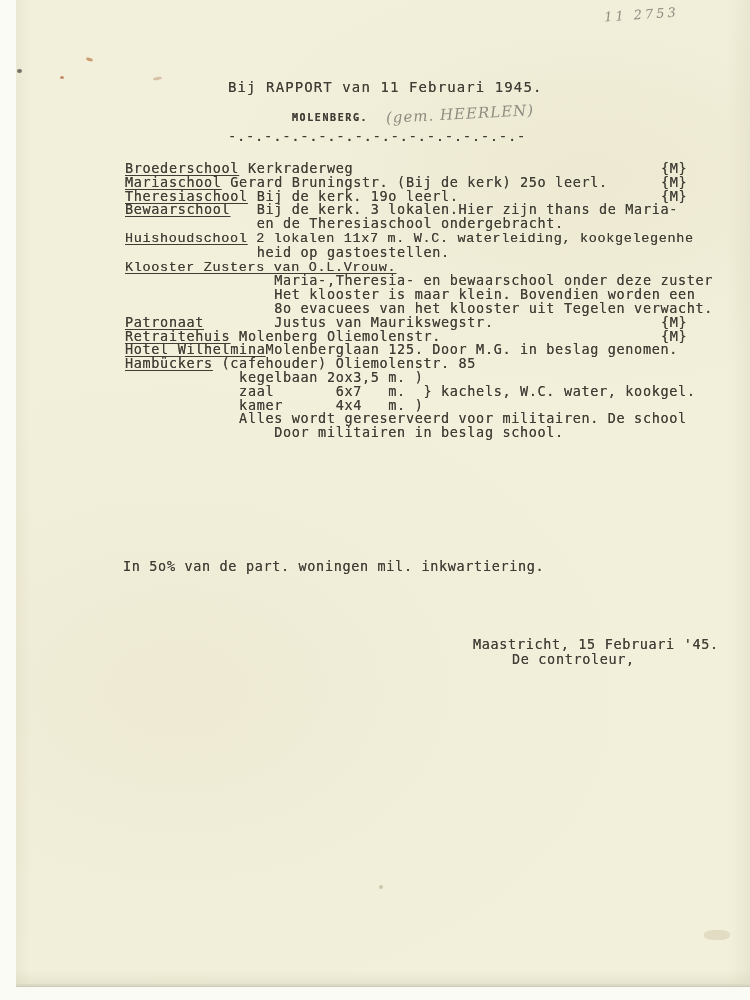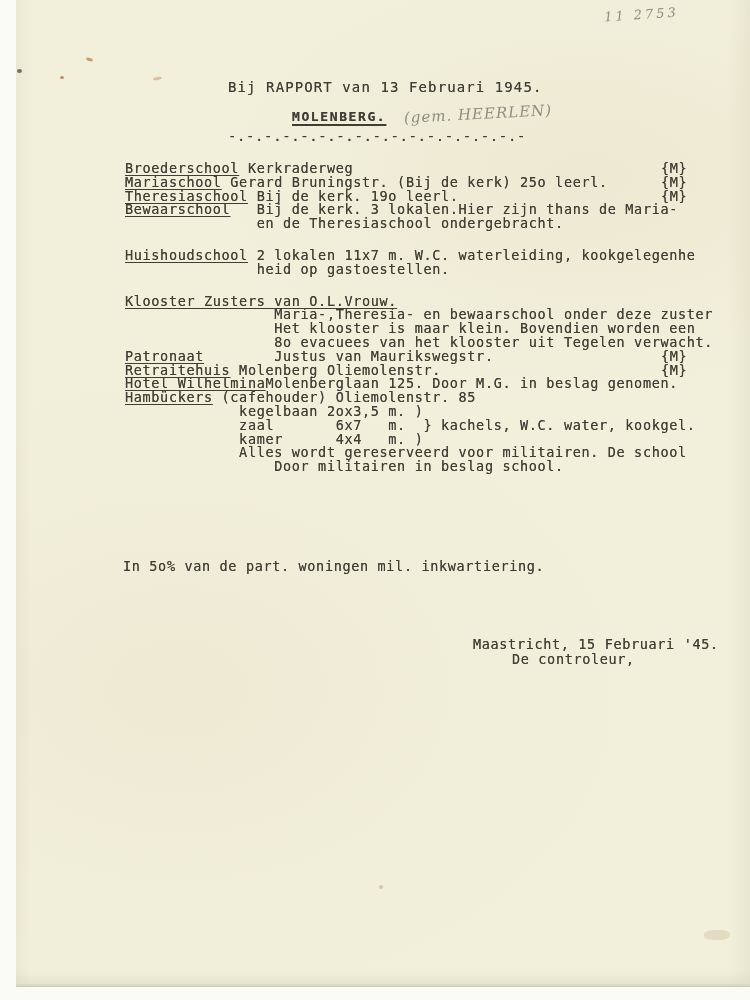--- a/index.html
+++ b/index.html
@@ -22,34 +22,34 @@
   }
   .typed{color:#403d35; text-shadow:0 0 0.5px rgba(64,61,53,0.75);}
   .pencil{color:#8d8d80; font-family:"DejaVu Serif", serif; font-style:italic;}
 
   .file-number{position:absolute;left:604px;top:7px;font-size:13px;letter-spacing:3px;transform:rotate(-4deg);}
   .title-block{position:absolute;left:228px;top:47px;font-size:14px;letter-spacing:1.1px;white-space:pre;}
   .title-line{line-height:17px;}
   .title-divider{line-height:16px;letter-spacing:0.6px;}
   .section-row{position:absolute;left:292px;top:106px;white-space:nowrap;}
   .section-title{
-    display:inline-block;font-size:13px;font-weight:bold;letter-spacing:1.6px;
-    text-decoration:underline;text-underline-offset:2.5px;text-decoration-thickness:1.6px;
+    display:inline-block;font-size:10px;font-weight:bold;letter-spacing:1.6px;
+    text-underline-offset:2.5px;text-decoration-thickness:1.6px;
   }
   .section-note{
     display:inline-block;font-size:15px;letter-spacing:1px;margin-left:8px;
     transform:rotate(-3deg) translateY(-2px);
   }
 
   .typed-body{
     position:absolute;left:125px;top:162px;width:618px;overflow:hidden;
     font-size:13.5px;letter-spacing:0.65px;
   }
   .line{position:relative;white-space:pre;height:13.8px;line-height:13.8px;}
-  .line.gap{margin-top:18px;}
+  .line.gap{margin-top:1px;font-family:Liberation Mono, monospace;}
   .u{text-decoration:underline;text-underline-offset:2px;text-decoration-thickness:1.3px;}
   .marker{position:absolute;left:536px;top:0;}
 
   .closing-note{position:absolute;left:123px;top:558px;font-size:13.5px;letter-spacing:0.65px;white-space:pre;}
   .place-date{position:absolute;left:464px;top:636px;font-size:13.5px;letter-spacing:0.65px;white-space:pre;padding-left:9px;}
   .signoff{position:absolute;left:512px;top:651px;font-size:13.5px;letter-spacing:0.65px;white-space:pre;}
 
   
   .stain{position:absolute;border-radius:50%;}
   .stain.s1{left:70px;top:58px;width:7px;height:3px;background:#c08a55;transform:rotate(18deg);opacity:.8;}
@@ -69,21 +69,21 @@
   <span class="stain s3"></span>
   <span class="stain s6"></span>
   <span class="stain s5"></span>
 </div>
 <span class="stain s4"></span>
 <div class="edge-shadow"></div>
 
 <div class="file-number pencil">11 2753</div>
 
 <div class="title-block typed">
-  <div class="title-line">Bij RAPPORT van 13 Februari 1945.</div>
+  <div class="title-line">Bij RAPPORT van 11 Februari 1945.</div>
   <div class="title-divider">-.-.-.-.-.-.-.-.-.-.-.-.-.-.-.-.-</div>
 </div>
 
 <div class="section-row">
   <span class="section-title typed">MOLENBERG.</span>
   <span class="section-note pencil">(gem. HEERLEN)</span>
 </div>
 
 <div class="typed-body typed">
     <div class="line"><span class="u">Broederschool</span><span> Kerkraderweg</span><span class="marker">{M}</span></div>

